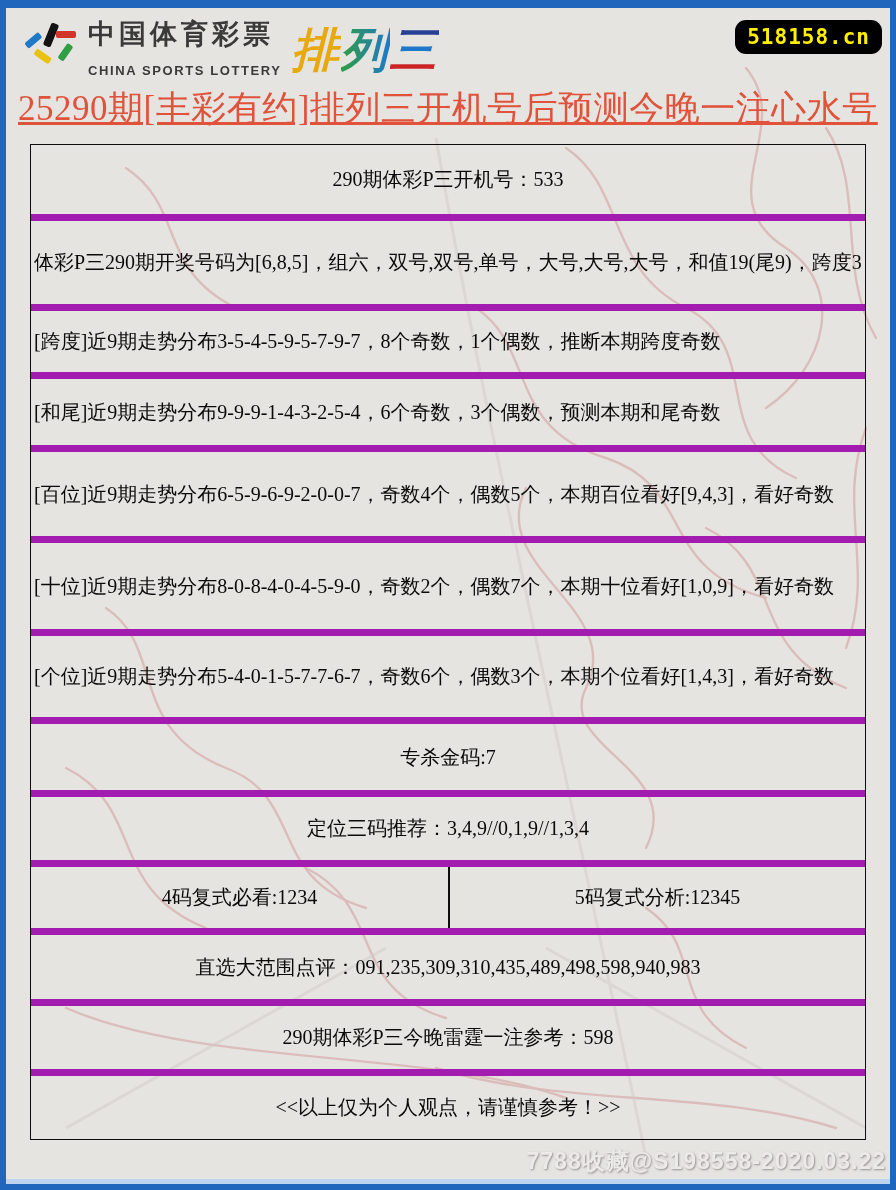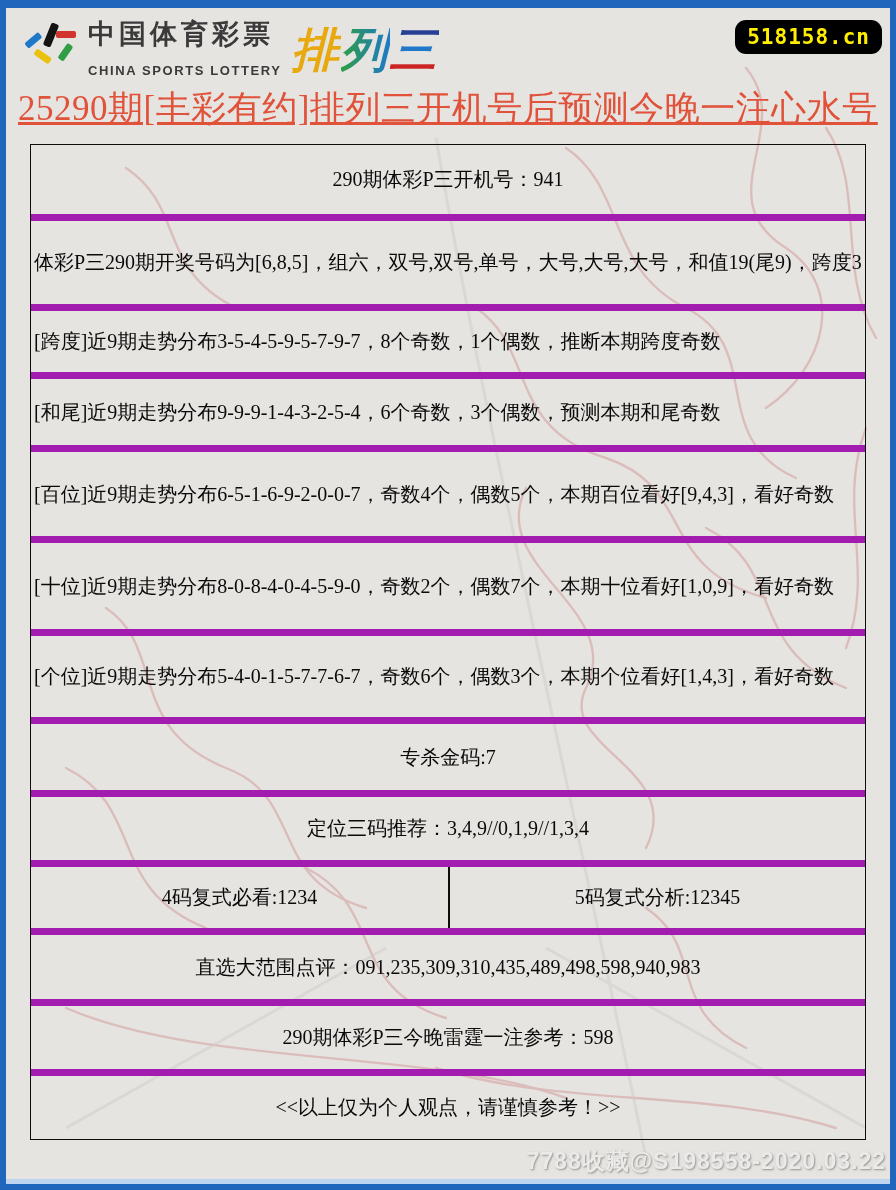--- a/index.html
+++ b/index.html
@@ -138,25 +138,25 @@
         <span class="gc gc1">排</span>
         <span class="gc gc2">列</span>
         <span class="gc gc3">三</span>
       </div>
       <div class="site-badge">518158.cn</div>
     </div>
 
     <div class="main-title">25290期[丰彩有约]排列三开机号后预测今晚一注心水号</div>
 
     <div class="sheet">
-      <div class="row center" style="min-height:69px">290期体彩P三开机号：941</div>
+      <div class="row center" style="min-height:69px">290期体彩P三开机号：533</div>
       <div class="row left" style="min-height:90px">体彩P三290期开奖号码为[6,8,5]，组六，双号,双号,单号，大号,大号,大号，和值19(尾9)，跨度3</div>
       <div class="row left" style="min-height:68px">[跨度]近9期走势分布3-5-4-5-9-5-7-9-7，8个奇数，1个偶数，推断本期跨度奇数</div>
       <div class="row left" style="min-height:73px">[和尾]近9期走势分布9-9-9-1-4-3-2-5-4，6个奇数，3个偶数，预测本期和尾奇数</div>
-      <div class="row left" style="min-height:91px">[百位]近9期走势分布6-5-1-6-9-2-0-0-7，奇数4个，偶数5个，本期百位看好[9,4,3]，看好奇数</div>
+      <div class="row left" style="min-height:91px">[百位]近9期走势分布6-5-9-6-9-2-0-0-7，奇数4个，偶数5个，本期百位看好[9,4,3]，看好奇数</div>
       <div class="row left" style="min-height:93px">[十位]近9期走势分布8-0-8-4-0-4-5-9-0，奇数2个，偶数7个，本期十位看好[1,0,9]，看好奇数</div>
       <div class="row left" style="min-height:88px">[个位]近9期走势分布5-4-0-1-5-7-7-6-7，奇数6个，偶数3个，本期个位看好[1,4,3]，看好奇数</div>
       <div class="row center" style="min-height:73px">专杀金码:7</div>
       <div class="row center" style="min-height:70px">定位三码推荐：3,4,9//0,1,9//1,3,4</div>
       <div class="row split" style="min-height:68px">
         <div class="cell">4码复式必看:1234</div>
         <div class="cell">5码复式分析:12345</div>
       </div>
       <div class="row center" style="min-height:71px">直选大范围点评：091,235,309,310,435,489,498,598,940,983</div>
       <div class="row center" style="min-height:70px">290期体彩P三今晚雷霆一注参考：598</div>

